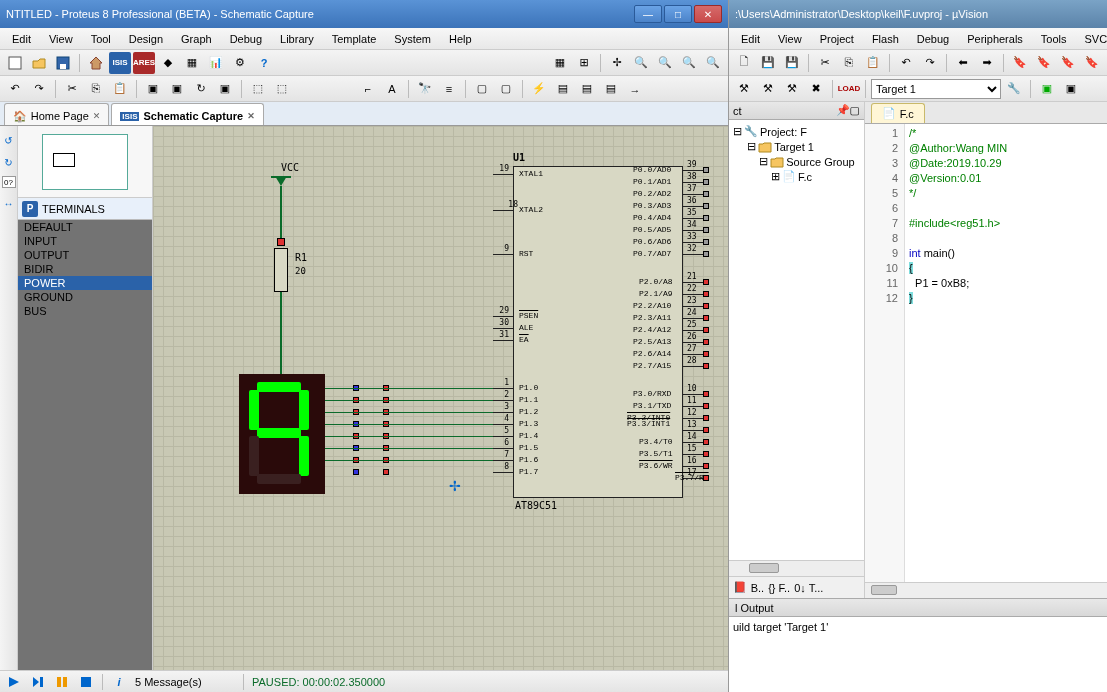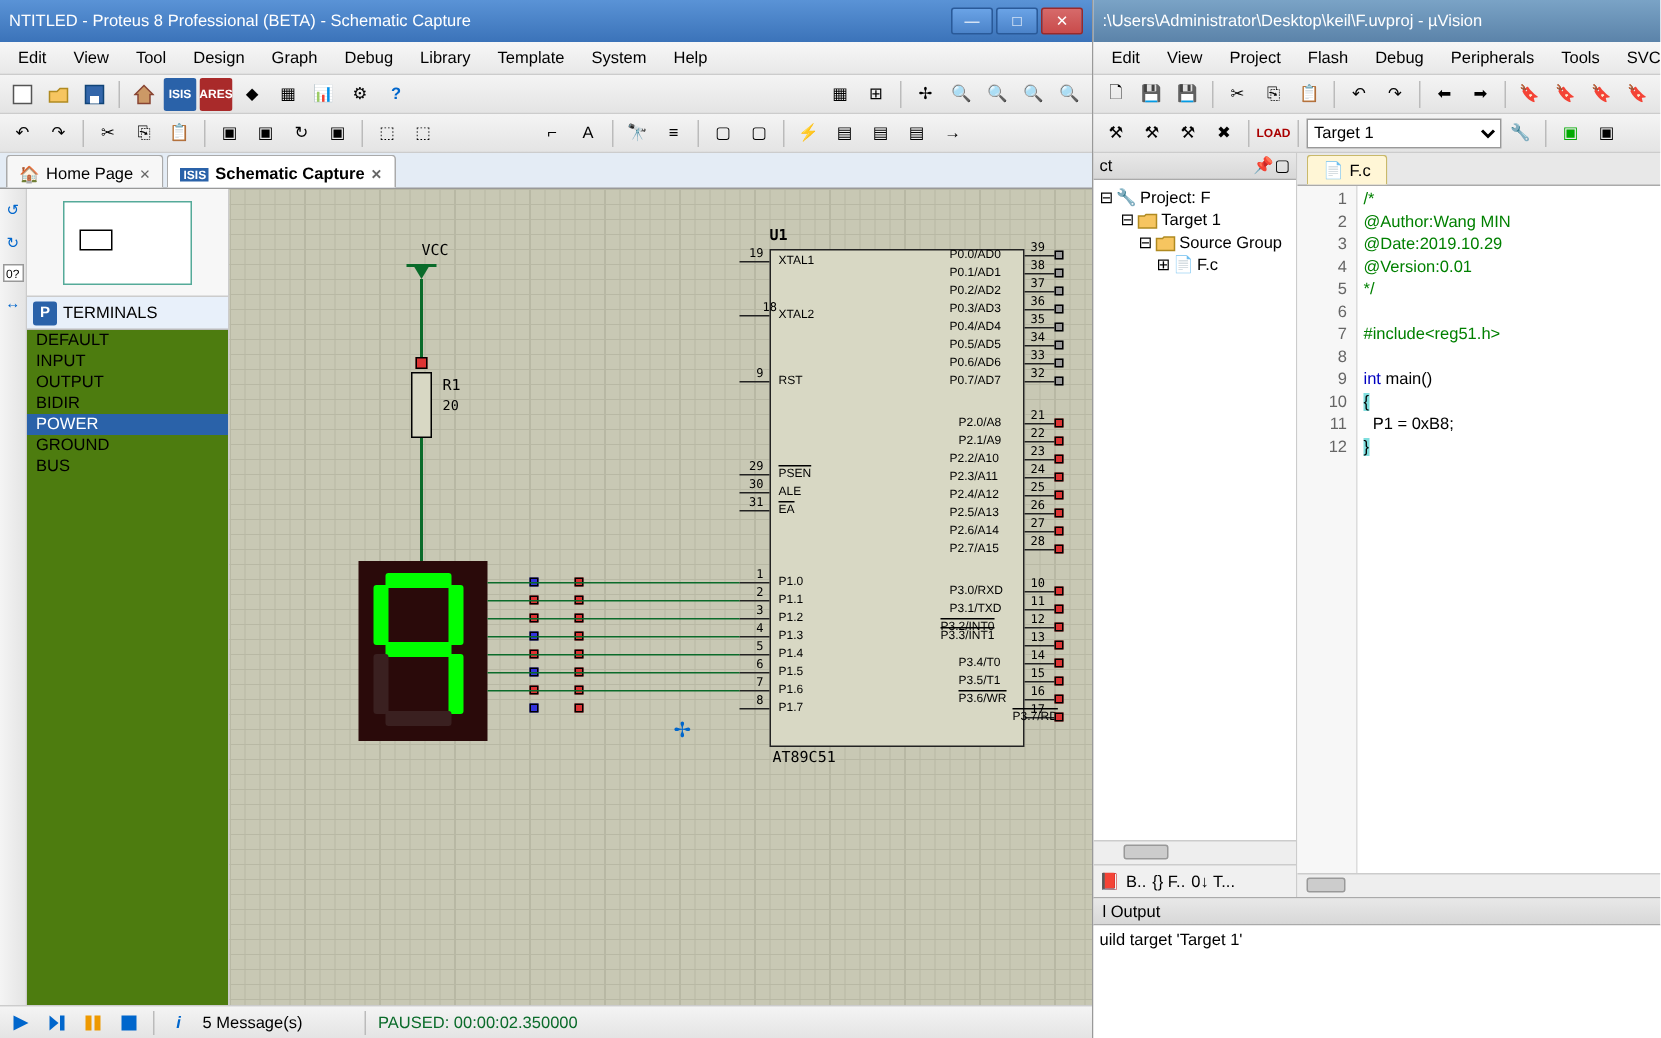--- a/index.html
+++ b/index.html
@@ -33,35 +33,35 @@
 
 .proteus-main { flex: 1; display: flex; overflow: hidden; }
 .proteus-left-col { width: 18px; background: linear-gradient(90deg,#f4f4f4,#e4e4e4); border-right: 1px solid #ccc; display: flex; flex-direction: column; align-items: center; padding-top: 6px; gap: 6px; }
 .vtb-btn { width: 16px; height: 16px; border: 1px solid transparent; display: flex; align-items: center; justify-content: center; cursor: pointer; font-size: 10px; }
 .proteus-sidepanel { width: 135px; display: flex; flex-direction: column; border-right: 1px solid #ccc; }
 .thumb { height: 72px; background: #f7f7f7; border-bottom: 1px solid #ccc; display: flex; align-items: center; justify-content: center; }
 .thumb-inner { width: 86px; height: 56px; border: 1px solid #5a9; background: #fff; position: relative; }
 .thumb-inner .chip { position: absolute; left: 10px; top: 18px; width: 22px; height: 14px; border: 1px solid #000; }
 .terminals-hdr { height: 22px; background: #e8f0fa; display: flex; align-items: center; padding: 0 4px; gap: 4px; border-bottom: 1px solid #bbb; }
 .terminals-hdr .p-badge { width: 16px; height: 16px; background: #2a62a9; color: #fff; display: flex; align-items: center; justify-content: center; border-radius: 2px; font-weight: bold; font-size: 10px;}
-.terminals-list { flex: 1; background: #4d7c0f; overflow: auto; }
+.terminals-list { flex: 1; background: #737373; overflow: auto; }
 .term-item { padding: 1px 6px; cursor: pointer; font-size: 11px; }
 .term-item.selected { background: #2a62a9; color: #fff; }
 .schematic-canvas { flex: 1; background: #c8c8b4; position: relative; overflow: hidden; }
 .grid { position: absolute; inset: 0;
   background-image:
     linear-gradient(#b8b8a4 1px, transparent 1px),
     linear-gradient(90deg,#b8b8a4 1px, transparent 1px),
     linear-gradient(#a8a894 1px, transparent 1px),
     linear-gradient(90deg,#a8a894 1px, transparent 1px);
   background-size: 10px 10px,10px 10px,50px 50px,50px 50px;
 }
 .wire { position: absolute; background: #0a6b2a; }
 .comp-label { position: absolute; font-size: 10px; color: #000; font-family: monospace; }
-.pin-label { font-size: 8px; font-family: Liberation Sans, sans-serif; }
+.pin-label { font-size: 8px; font-family: Liberation Mono, monospace; }
 .pin-num { font-size: 8px; font-family: monospace; }
 .chip-body { position: absolute; background: #d8d8c4; border: 1px solid #222; }
 .pin-stub { position: absolute; height: 1px; background: #222; }
 .sev-seg { position: absolute; width: 86px; height: 120px; background: #2a0a0a; }
 .seg { position: absolute; background: #0f0; border-radius: 2px; }
 .seg.off { background: #3a2020; }
 .led-dot { position: absolute; width: 6px; height: 6px; }
 .led-dot.r { background: #d33; border: 1px solid #000; }
 .led-dot.b { background: #33d; border: 1px solid #000; }
 

